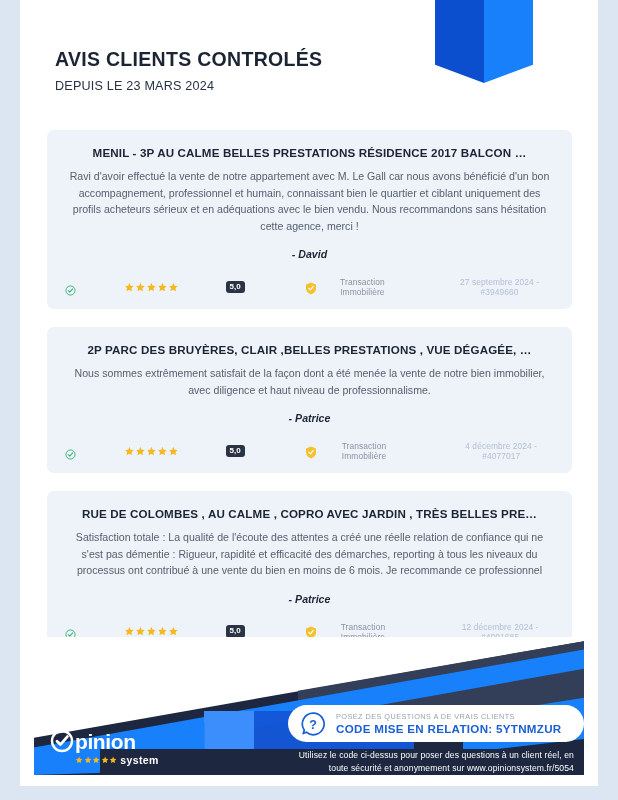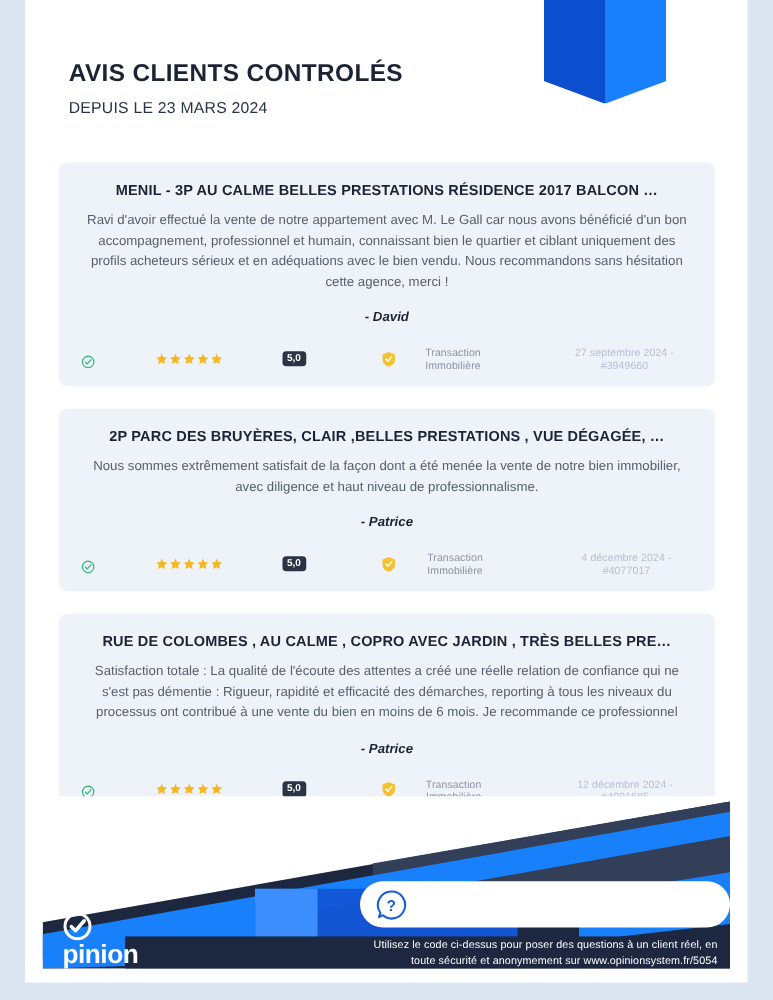--- a/index.html
+++ b/index.html
@@ -184,22 +184,21 @@
 
   
   .logo {
     position: absolute;
     left: 16px;
     top: 92px;
     width: 130px;
   }
   .logo-row1 {
     display: flex;
-    align-items: flex-start;
-    flex-direction: column;
+    align-items: flex-end;
   }
   .logo-mark { width: 24px; height: 24px; margin-right: 1px; }
   .logo-word {
     font-size: 21px;
     font-weight: bold;
     color: #ffffff;
     letter-spacing: -0.4px;
     line-height: 22px;
   }
   .logo-row2 {
@@ -429,20 +428,24 @@
       </div>
     </div>
 
     <div class="code-pill">
       <span class="q-icon">
         <svg viewBox="0 0 26 26" width="26" height="26">
           <path d="M13 2.2 A10.8 10.8 0 1 1 6.3 21.2 L3.2 22.6 L4.3 19.2 A10.8 10.8 0 0 1 13 2.2 Z" fill="none" stroke="#1a5fd4" stroke-width="1.7" stroke-linejoin="round"></path>
           <text x="13" y="17.6" font-family="Liberation Sans, sans-serif" font-size="12.5" font-weight="bold" fill="#1a5fd4" text-anchor="middle">?</text>
         </svg>
       </span>
+      <span>
+        <span class="code-kicker" style="display:block">POSEZ DES QUESTIONS A DE VRAIS CLIENTS</span>
+        <span class="code-main" style="display:block">CODE MISE EN RELATION: 5YTNMZUR</span>
+      </span>
     </div>
 
     <div class="footer-note">
       <span>Utilisez le code ci-dessus pour poser des questions à un client réel, en</span><br>
       <span>toute sécurité et anonymement sur www.opinionsystem.fr/5054</span>
     </div>
   </div>
 
 </div>
 

